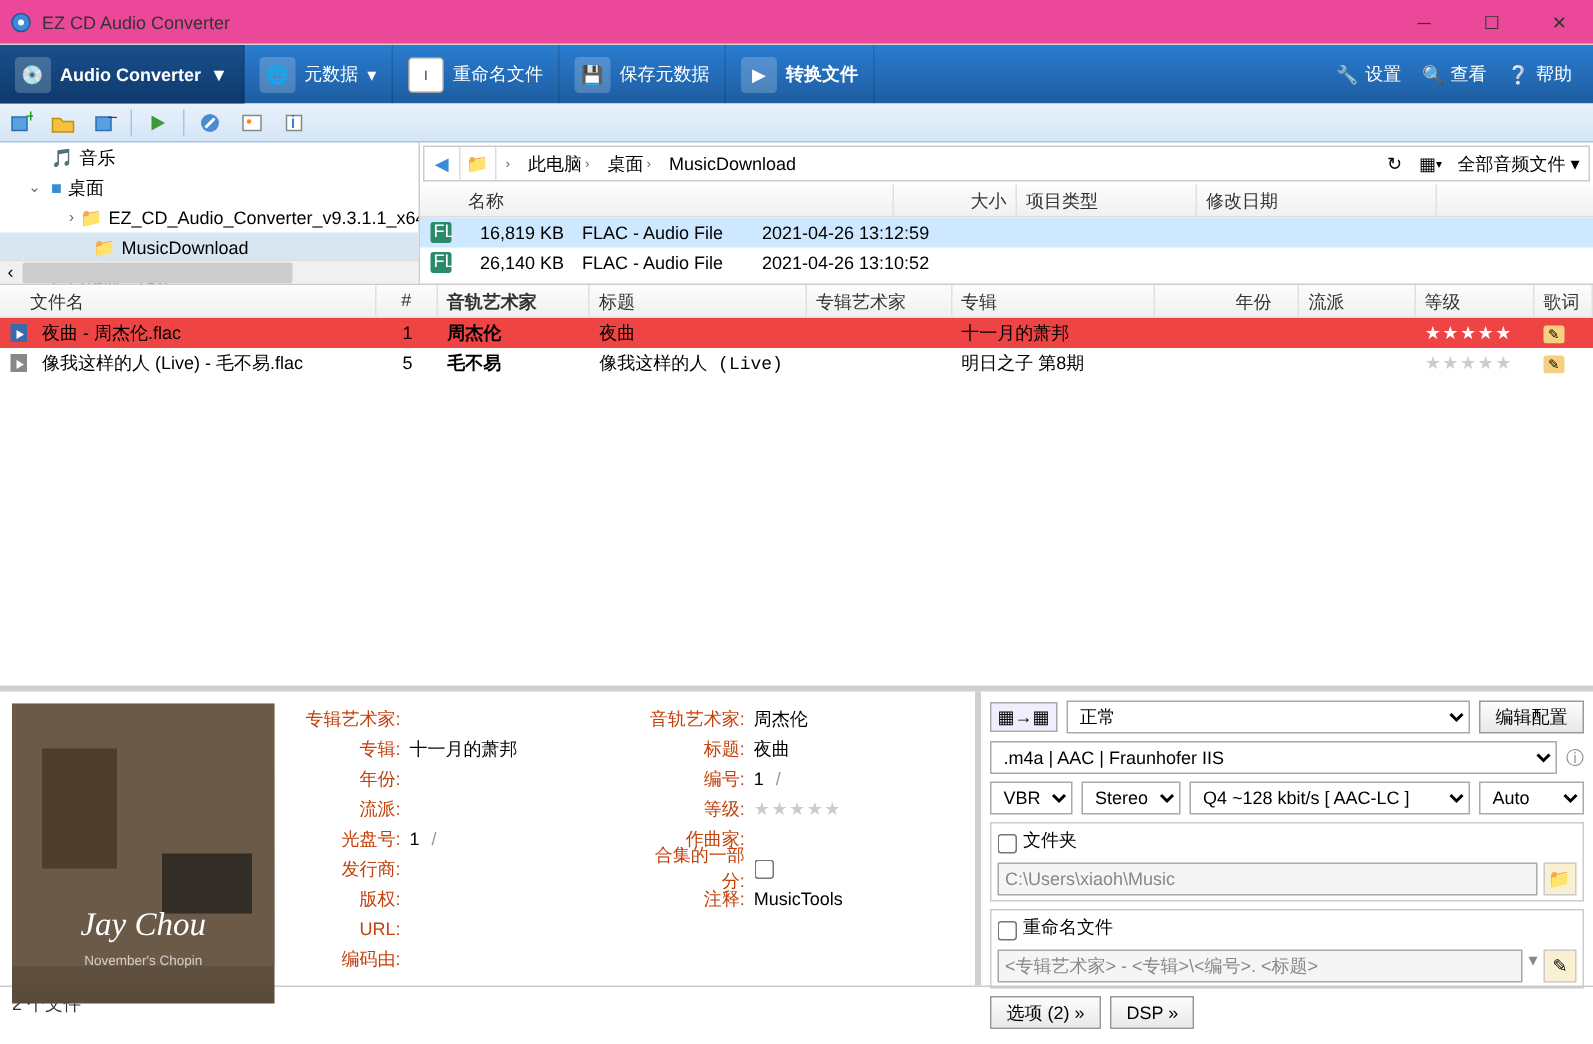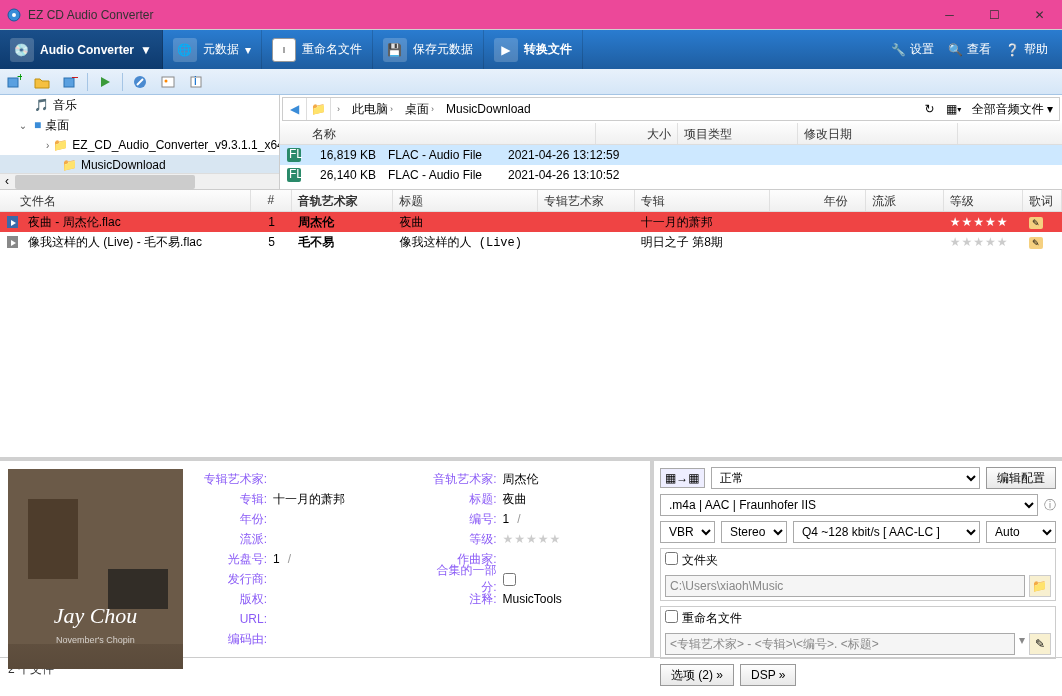--- a/index.html
+++ b/index.html
@@ -70,30 +70,30 @@
 
 .tracklist { height: 245px; overflow: hidden; background: #fff; }
 
 .bottom { height: 200px; border-top: 4px solid #d0d0d0; display: flex; }
 .meta { width: 650px; display: flex; padding: 8px; gap: 10px; }
 .cover { width: 175px; height: 200px; background: linear-gradient(#8a7560, #5a4a3a); position: relative; color: #fff; }
 .cover .t1 { position: absolute; bottom: 40px; left: 0; right: 0; text-align: center; font-family: serif; font-style: italic; font-size: 22px; }
 .cover .t2 { position: absolute; bottom: 24px; left: 0; right: 0; text-align: center; font-size: 9px; opacity: 0.7; }
 .meta-l, .meta-r { flex: 1; }
 .mrow { display: flex; height: 20px; align-items: center; }
-.mrow .lab { width: 74px; text-align: right; color: #8b5cf6; margin-right: 6px; }
+.mrow .lab { width: 74px; text-align: right; color: #c2410c; margin-right: 6px; }
 .mrow .val { color: #000; }
 .mrow .mut { color: #999; }
 
 .conv { flex: 1; border-left: 4px solid #d0d0d0; padding: 6px; display: flex; flex-direction: column; gap: 5px; }
 .conv .row { display: flex; gap: 6px; align-items: center; }
 .conv select, .conv input[type=text] { height: 22px; border: 1px solid #aaa; padding: 0 4px; background: #fff; }
 .conv .btn2 { height: 22px; border: 1px solid #999; background: linear-gradient(#fdfdfd, #e8e8e8); padding: 0 10px; display: flex; align-items: center; cursor: pointer; }
 .conv .group { border: 1px solid #ccc; }
-.conv .ghead { padding: 3px 4px; display: flex; align-items: flex-start; gap: 4px; }
+.conv .ghead { padding: 3px 4px; display: flex; align-items: flex-end; gap: 4px; }
 .conv .gbody { display: flex; padding: 3px 4px; gap: 4px; }
 .conv .gbody input { flex: 1; background: #f5f5f5; color: #888; }
 .conv .gicon { width: 22px; height: 22px; border: 1px solid #ccc; background: #f8f0d0; display: flex; align-items: center; justify-content: center; }
 
 .status { height: 22px; border-top: 1px solid #ccc; padding: 3px 8px; color: #333; }
 
 svg.ico { width: 16px; height: 16px; }
 </style>
 </head>
 <body>

